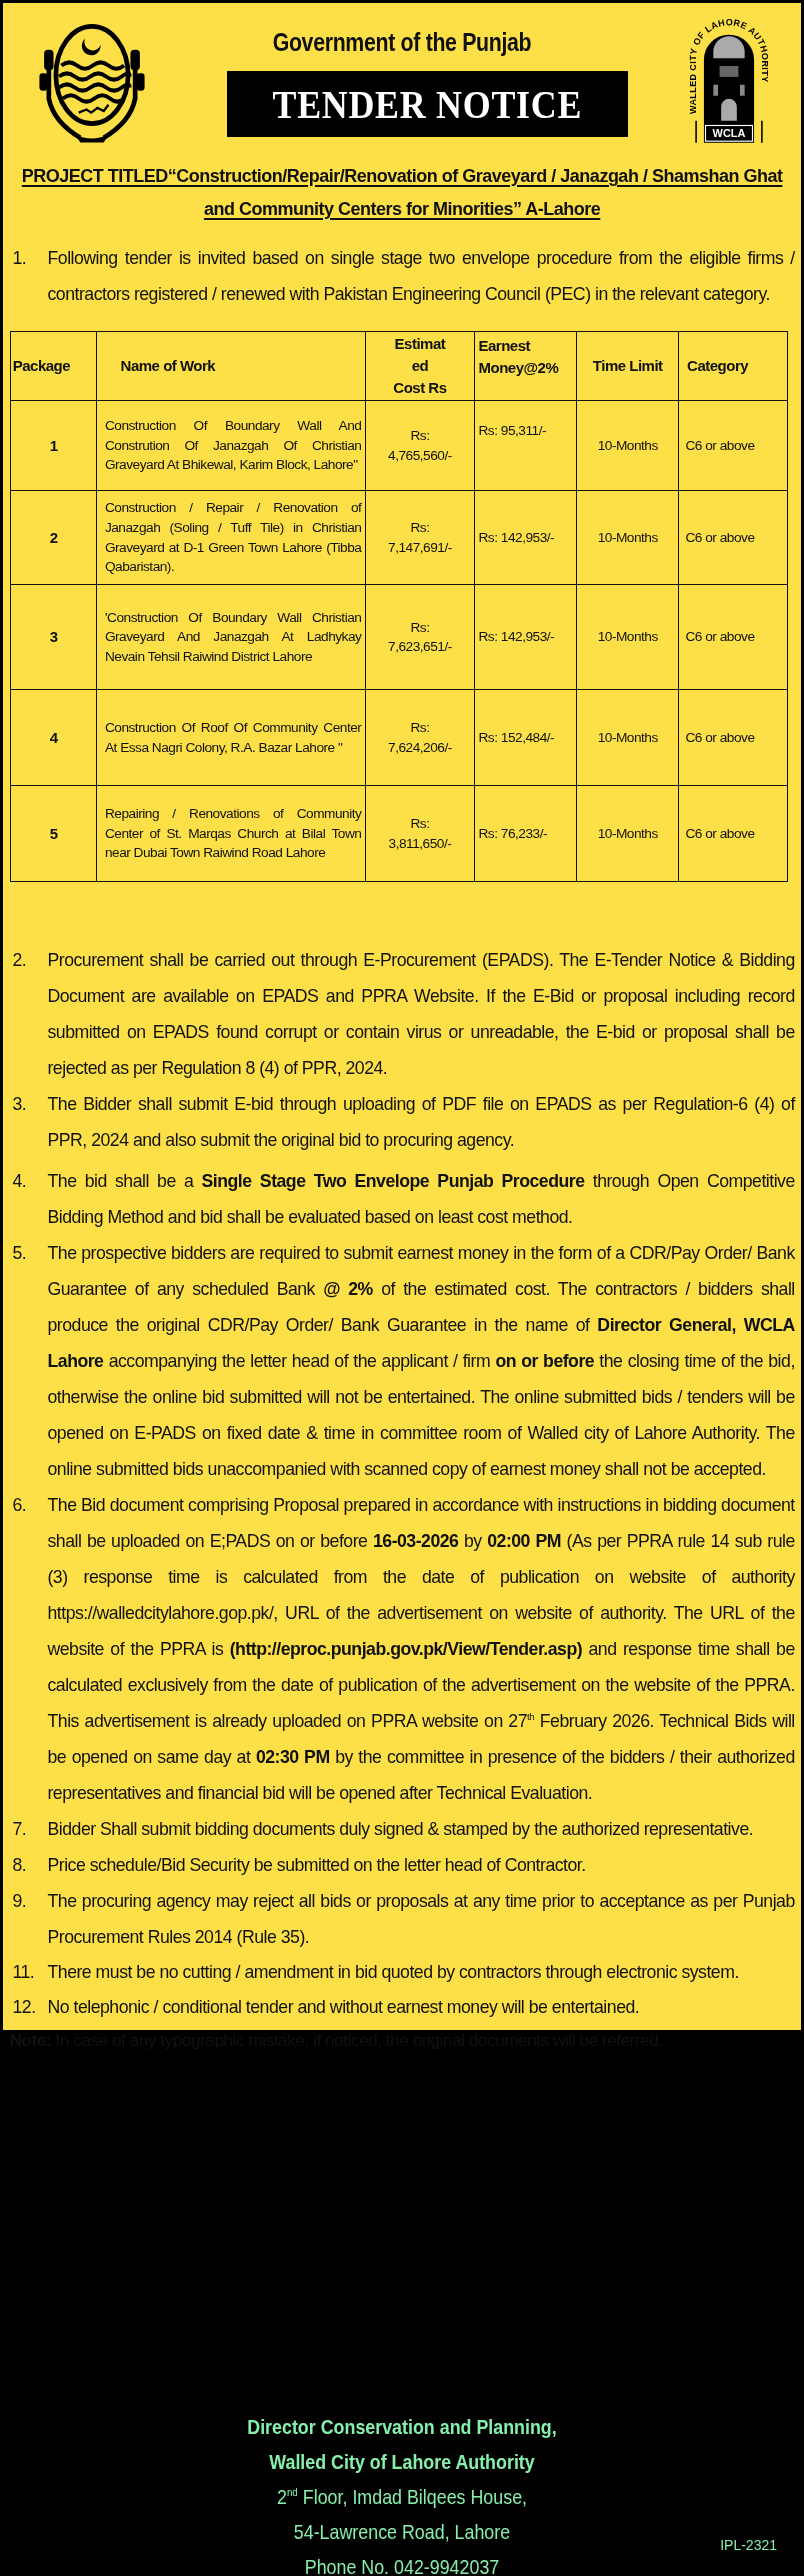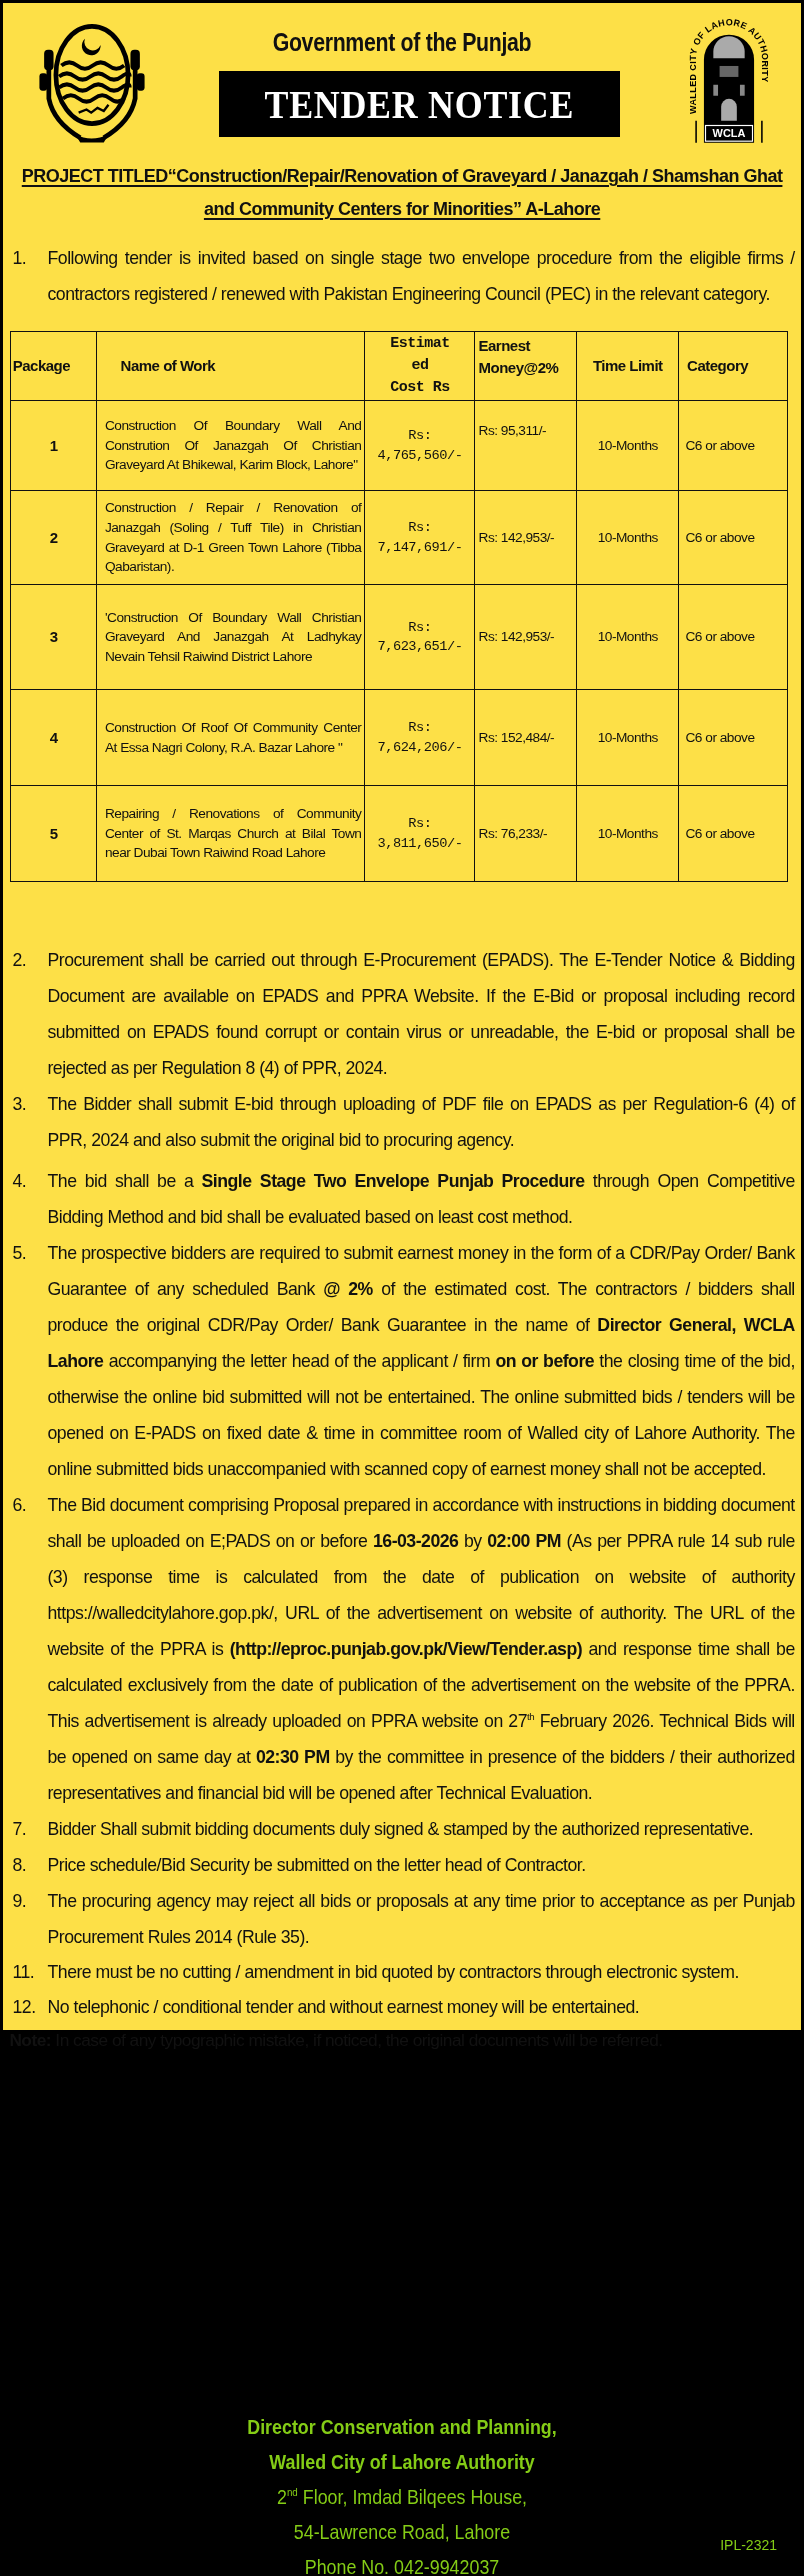--- a/index.html
+++ b/index.html
@@ -29,21 +29,21 @@
   .logo-right {
     position: absolute; left: 679px; top: 7.9px; width: 94px; height: 135px;
   }
   .gov-title {
     position: absolute; left: 0; right: 0; top: 23.6px;
     text-align: center; font-size: 26px; font-weight: bold;
     font-family: "Liberation Sans", sans-serif; letter-spacing: -0.4px;
     transform: scaleX(0.82);
   }
   .tender-box {
-    position: absolute; left: 216px; top: 68px; width: 401px; height: 66px;
+    position: absolute; left: 224px; top: 68px; width: 401px; height: 66px;
     background: #000; color: #fff;
     display: flex; align-items: center; justify-content: center;
   }
   .tender-box span {
     font-family: "Liberation Serif", serif; font-weight: bold;
     font-size: 39px; letter-spacing: 0.8px; transform: scaleX(0.92);
     display: inline-block;
   }
   
   .project-title {
@@ -76,21 +76,21 @@
   .tender-table th, .tender-table td {
     border: 1.6px solid #111;
     vertical-align: middle;
   }
   .tender-table th {
     font-weight: bold; font-size: 15px; line-height: 22px; height: 69px;
   }
   .tender-table td { font-size: 13.7px; line-height: 19.6px; }
   .c-pkg { width: 86px; text-align: center; }
   .c-name { width: 269px; text-align: justify; padding: 1.6px 3.1px 1.6px 7.9px; }
-  .c-est { width: 110px; text-align: center; font-family: Liberation Mono, monospace; }
+  .c-est { width: 110px; text-align: center; }
   .c-em { width: 102px; text-align: left; padding-left: 3.1px; }
   .c-time { width: 102px; text-align: center; }
   .c-cat { width: 109px; text-align: left; padding-left: 6.3px; }
   th.c-name { text-align: left; padding-left: 23.6px; }
   th.c-pkg { text-align: left; padding-left: 1.6px; }
   th.c-em { vertical-align: top; padding-top: 3.1px; }
   th.c-cat { padding-left: 7.9px; }
   tr.r1 td { height: 90px; }
   tr.r2 td { height: 94px; }
   tr.r3 td { height: 105px; }
@@ -101,21 +101,21 @@
   .tbl-gap { height: 60px; }
   
   .note {
     padding: 0 6.3px 0 6.3px; font-size: 17.3px; line-height: 31px;
     font-family: "Liberation Sans", sans-serif; letter-spacing: -0.5px;
   }
   .note b { font-weight: bold; }
   
   .footer {
     position: absolute; left: 0; top: 2392px; width: 804px; height: 162px;
-    background: #000; color: #84cc16;
+    background: #000; color: #86efac;
     font-family: "Liberation Sans", sans-serif;
   }
   .footer .lines {
     position: absolute; left: 0; right: 0; top: 17.3px; text-align: center;
   }
   .footer .line {
     font-size: 21px; line-height: 35px; font-weight: bold;
     display: block; transform: scaleX(0.85);
   }
   .footer .line.reg { font-weight: normal; }

